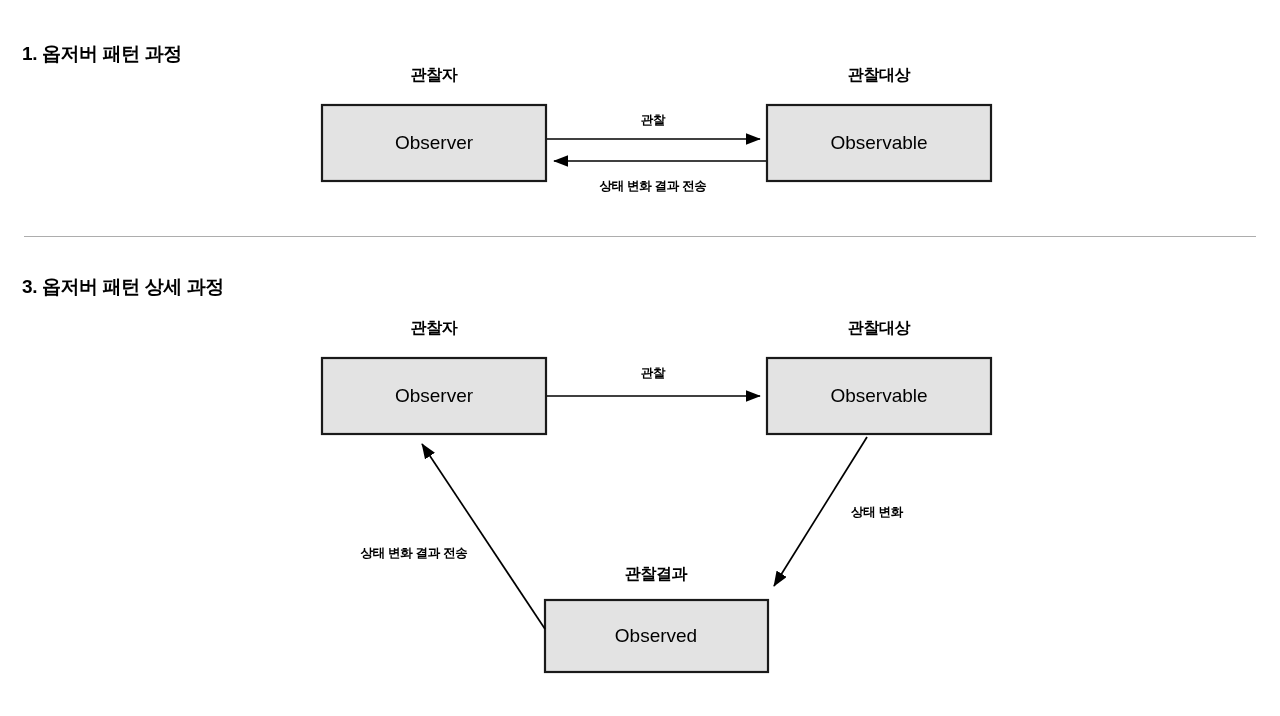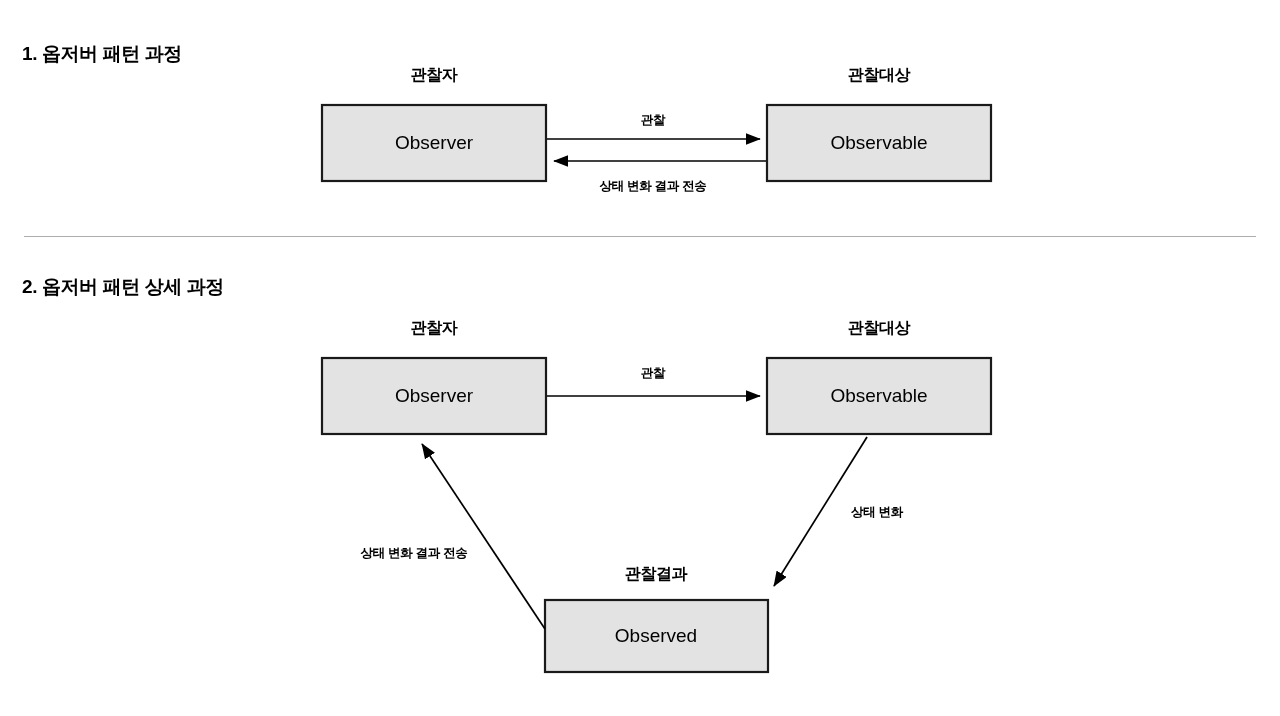--- a/index.html
+++ b/index.html
@@ -79,21 +79,21 @@
     text-anchor: middle;
   }
 </style>
 </head>
 <body>
 
 <div class="section-heading" id="heading-1">1. 옵저버 패턴 과정</div>
 
 <div class="divider"></div>
 
-<div class="section-heading" id="heading-2">2. 옵저버 패턴 상세 과정</div>
+<div class="section-heading" id="heading-2">3. 옵저버 패턴 상세 과정</div>
 
 <svg class="diagram-svg" viewBox="0 0 1280 716">
   <defs>
     <marker id="arrowhead" markerWidth="9" markerHeight="7" refX="8.5" refY="3.5" orient="auto" markerUnits="strokeWidth">
       <path d="M 0 0 L 9 3.5 L 0 7 z" fill="#000000"></path>
     </marker>
   </defs>
 
   <g>
 

